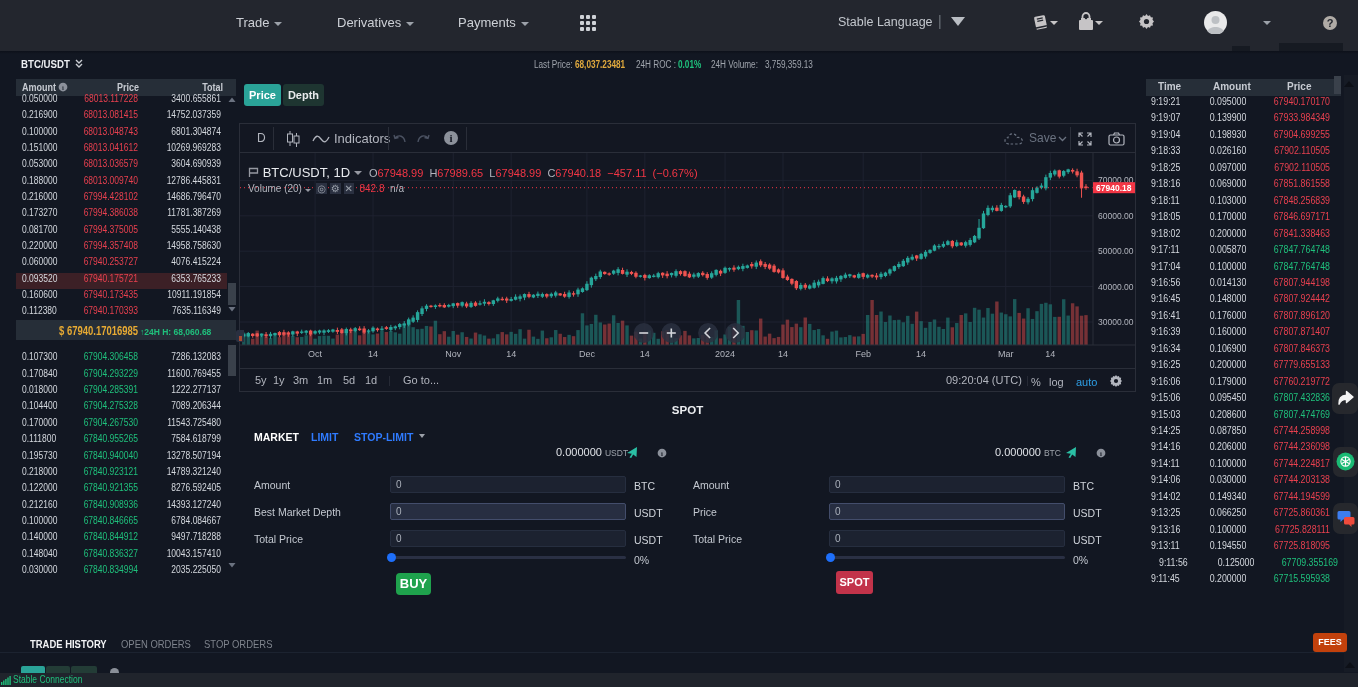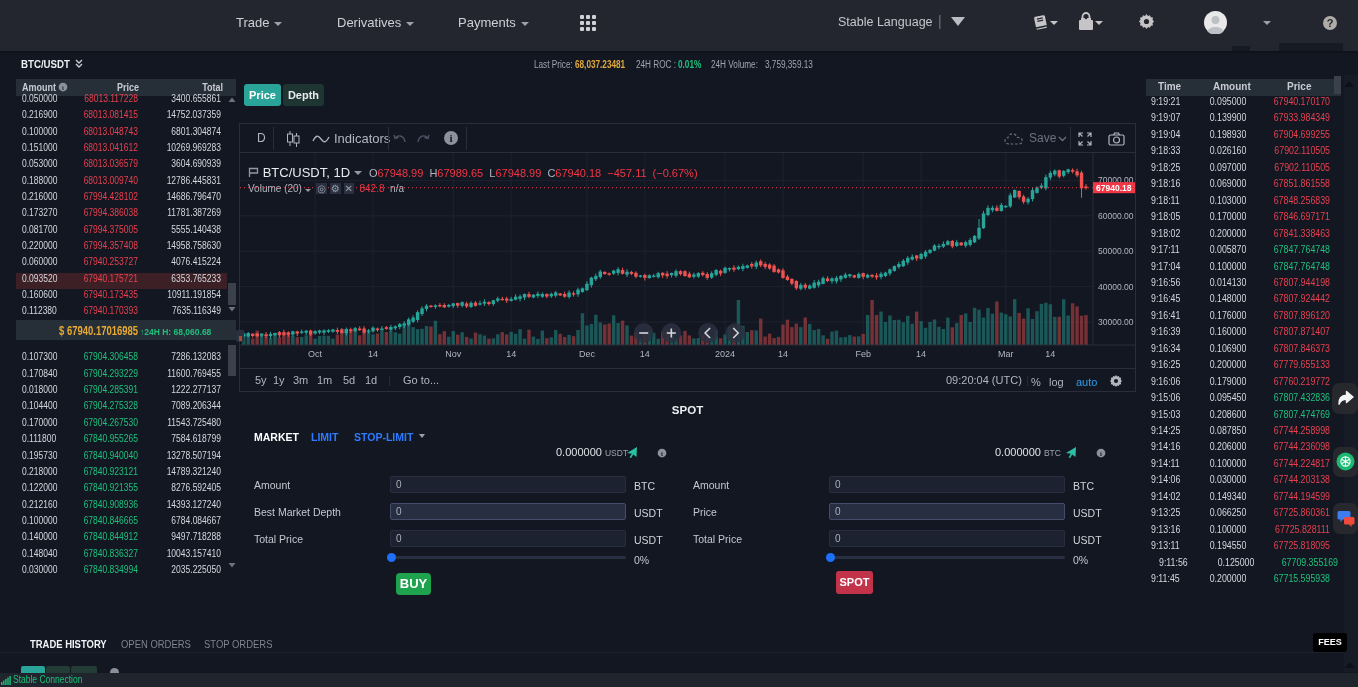--- a/index.html
+++ b/index.html
@@ -1195,21 +1195,21 @@
         <span class="rp-a">0.125000</span>
         <span class="rp-p green">67709.355169</span>
       </div>
       <div class="rprow" style="left:0; top:494.04999999999995px; width:195px;">
         <span class="rp-t">9:11:45</span>
         <span class="rp-a">0.200000</span>
         <span class="rp-p green">67715.595938</span>
       </div>
     </div>
 </div>
-<div class="abs" style="left:1313px; top:633px; width:34px; height:19px; background:#000000; border-radius:3px; color:#fff; font-size:9px; font-weight:bold; text-align:center; line-height:19px; z-index:5;">FEES</div>
+<div class="abs" style="left:1313px; top:633px; width:34px; height:19px; background:#c2410c; border-radius:3px; color:#fff; font-size:9px; font-weight:bold; text-align:center; line-height:19px; z-index:5;">FEES</div>
 
 <div class="abs" style="left:30px; top:638px; font-size:10.5px; font-weight:bold; color:#f2f3f5; transform:scaleX(0.9); transform-origin:0 0;">TRADE HISTORY</div>
 <div class="abs" style="left:121px; top:638px; font-size:10.5px; color:#7e838c; transform:scaleX(0.9); transform-origin:0 0;">OPEN ORDERS</div>
 <div class="abs" style="left:204px; top:638px; font-size:10.5px; color:#7e838c; transform:scaleX(0.9); transform-origin:0 0;">STOP ORDERS</div>
 <div class="abs" style="left:0px; top:652px; width:1358px; height:1px; background:#1c2330;"></div>
 
 <div class="abs" style="left:21px; top:666px; width:24px; height:12px; background:#2aa398; border-radius:2px;"></div>
 <div class="abs" style="left:46px; top:666px; width:24px; height:12px; background:#233c36; border-radius:2px;"></div>
 <div class="abs" style="left:71px; top:666px; width:26px; height:12px; background:#233c36; border-radius:2px;"></div>
 <div class="abs" style="left:110px; top:668px; width:9px; height:9px; background:#8a8f98; border-radius:50%;"></div>

